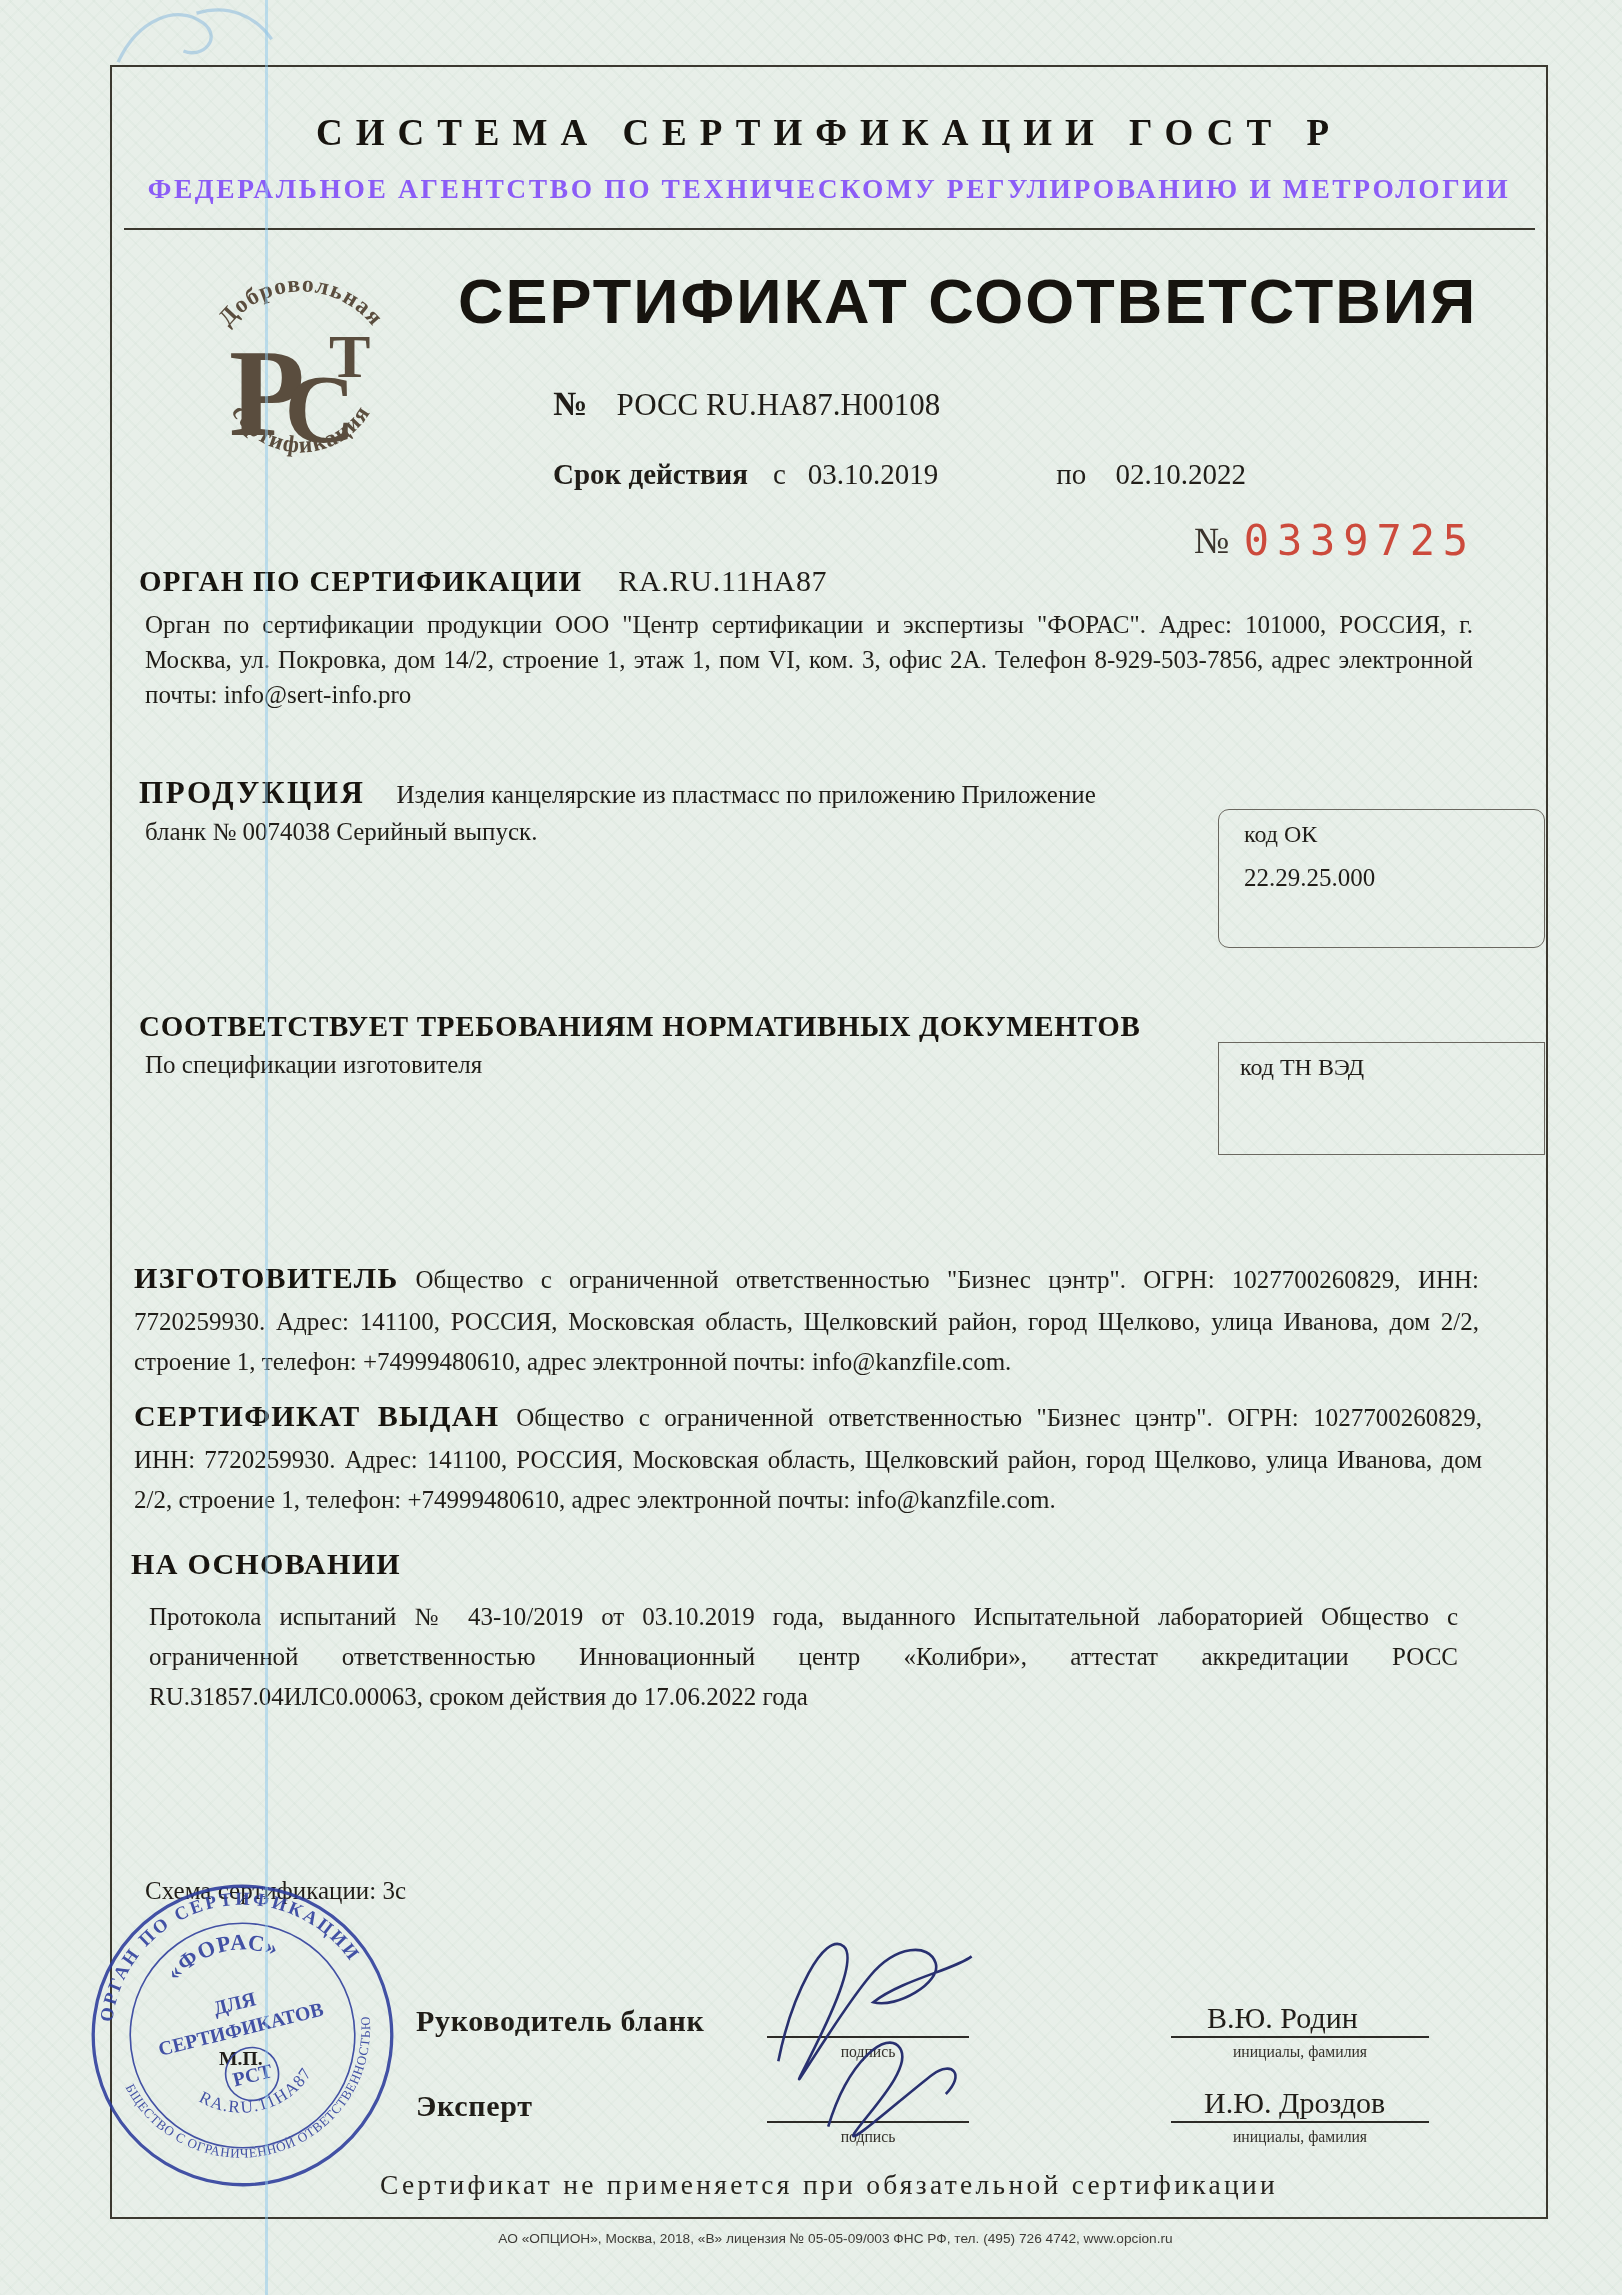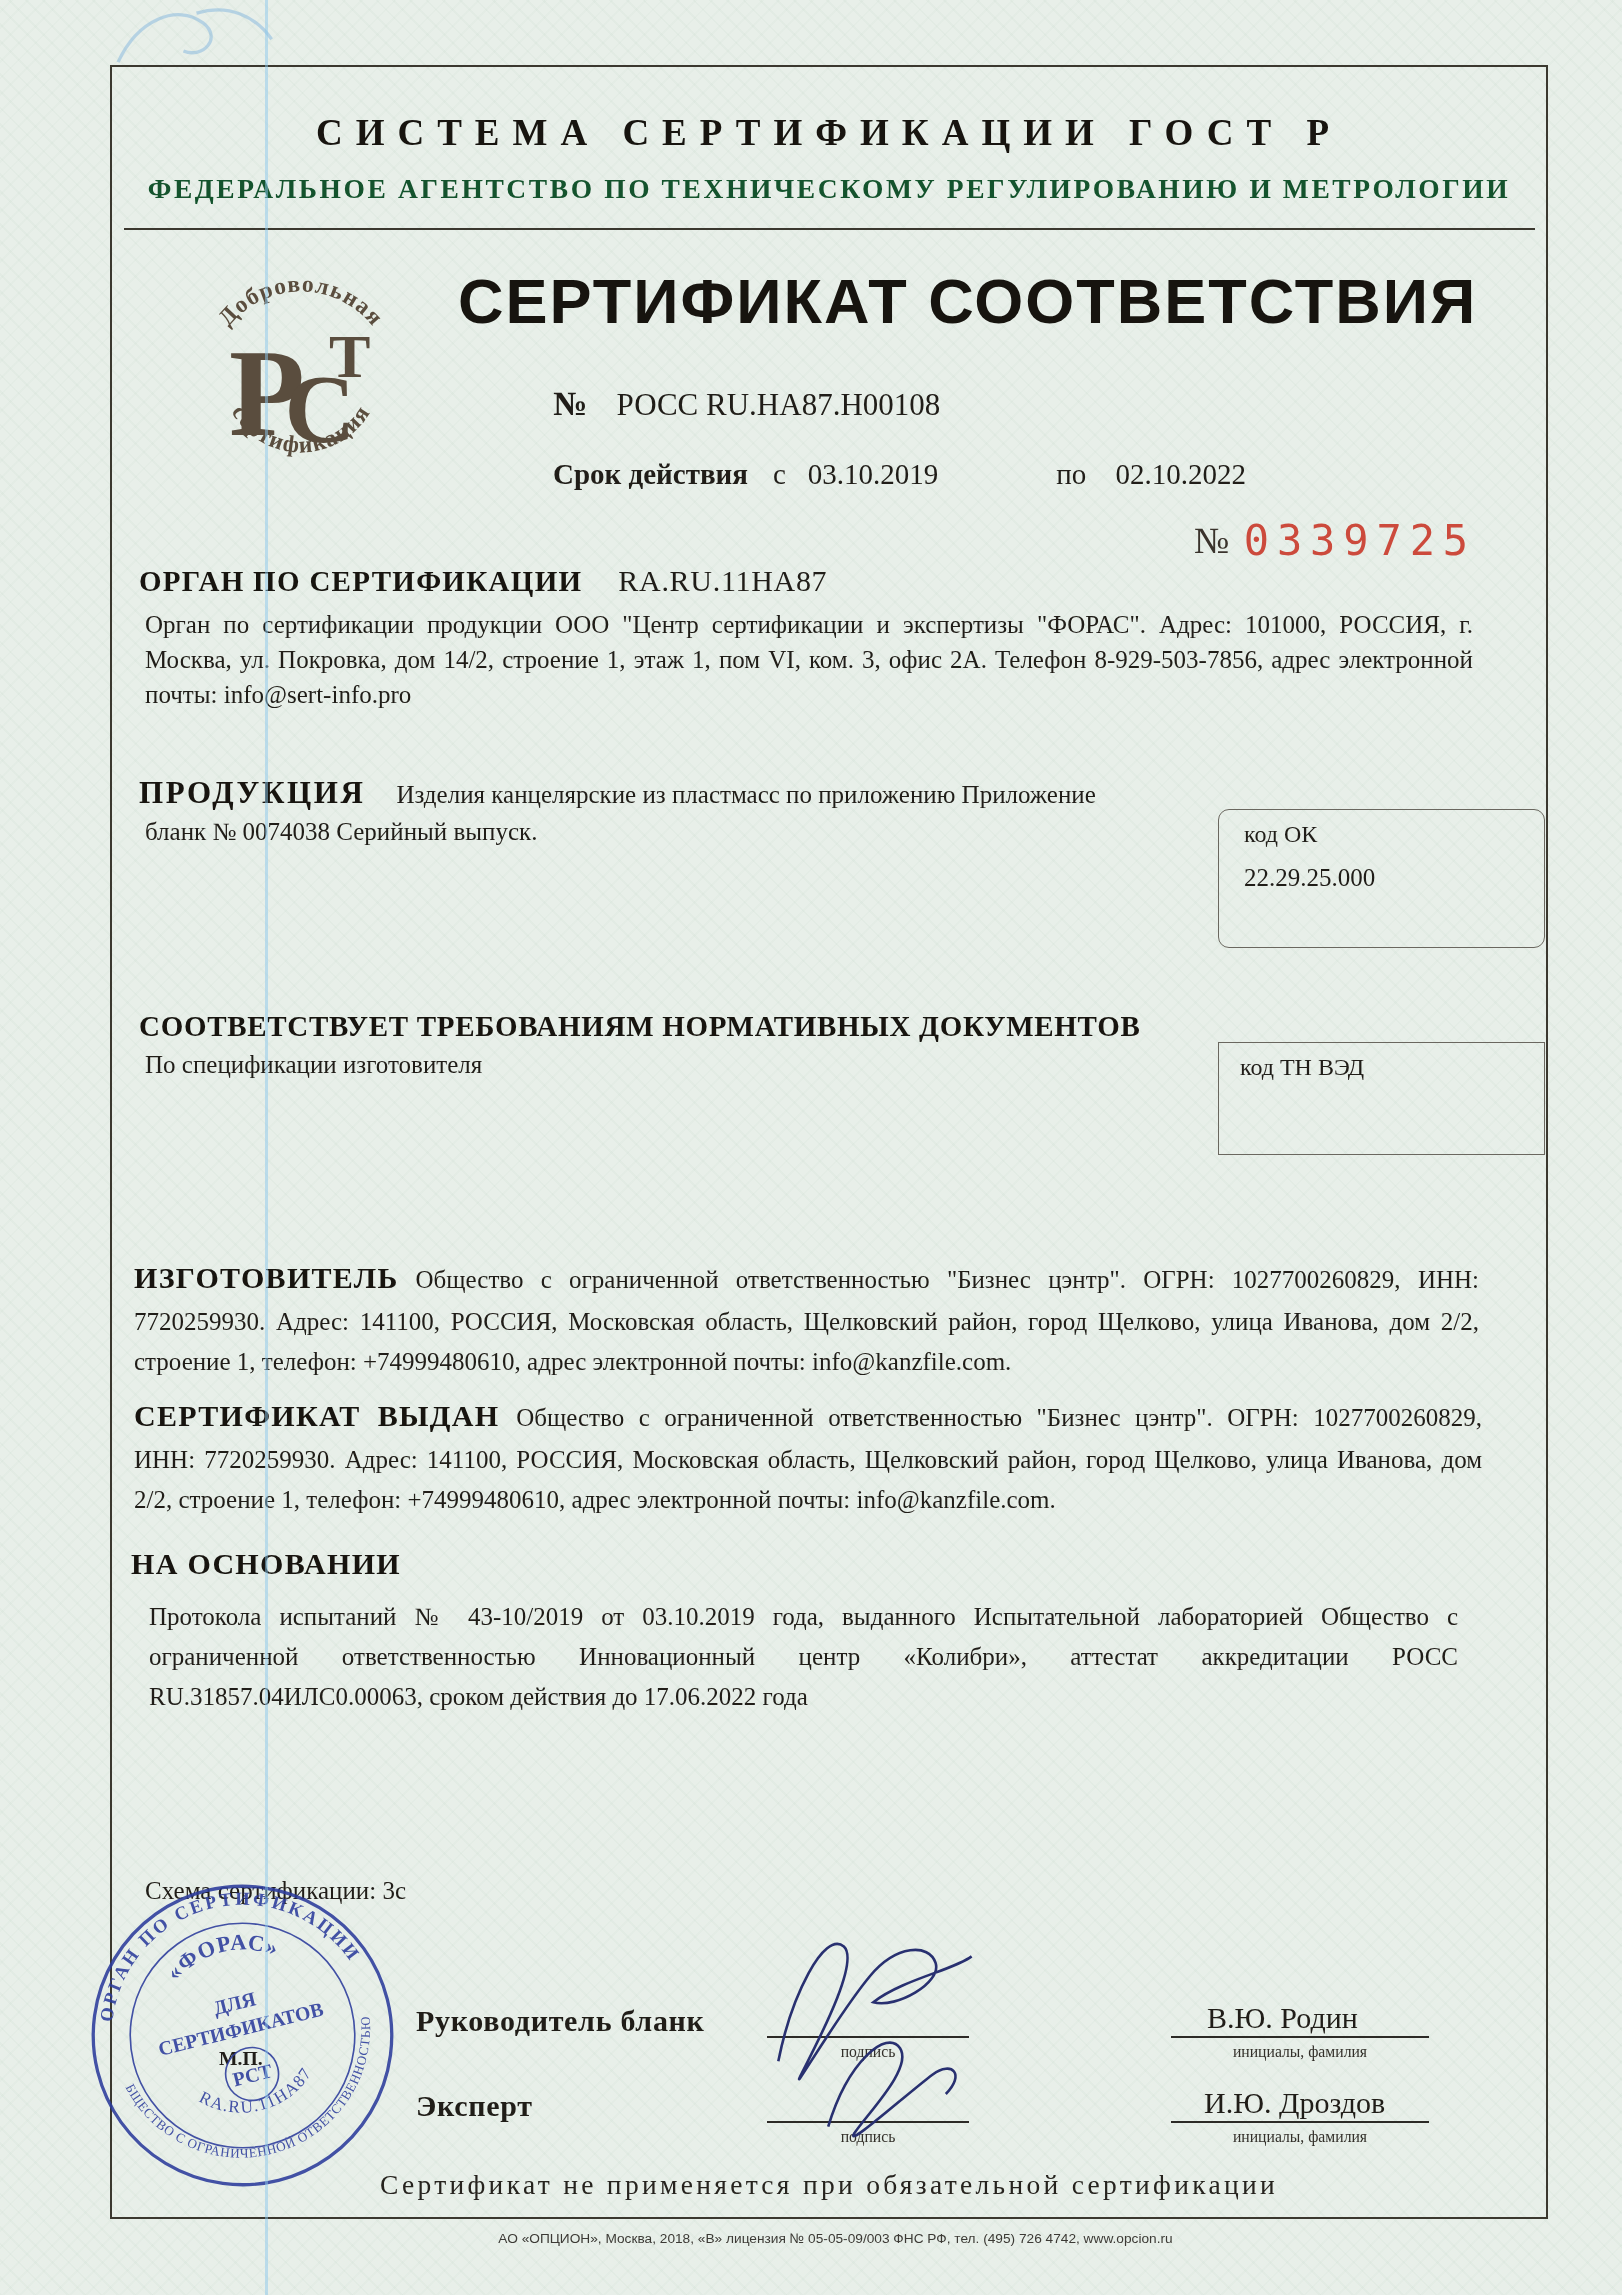--- a/index.html
+++ b/index.html
@@ -8,21 +8,21 @@
   .page::before { content:""; position:absolute; inset:0;
     background:
       repeating-linear-gradient(45deg, rgba(150,185,160,0.07) 0 2px, transparent 2px 11.8px),
       repeating-linear-gradient(-45deg, rgba(150,185,160,0.05) 0 2px, transparent 2px 11.8px);
     pointer-events:none; }
   .abs { position:absolute; }
   .frame { position:absolute; left:110px; top:65px; width:1438px; height:2154px; border:2.6px solid #3b382f; }
   .fold-line { position:absolute; left:265px; top:0; width:3.3px; height:2295px; background:rgba(140,200,235,0.5); z-index:6; }
 
   .sys-title { left:110px; top:111px; width:1438px; text-align:center; font-size:37px; font-weight:bold; letter-spacing:13px; color:#17140f; }
-  .agency-title { left:110px; top:173px; width:1438px; text-align:center; font-size:27.5px; font-weight:bold; letter-spacing:2.6px; color:#14532d; }
+  .agency-title { left:110px; top:173px; width:1438px; text-align:center; font-size:27.5px; font-weight:bold; letter-spacing:2.6px; color:#8b5cf6; }
   .head-rule { left:124px; top:228px; width:1411px; height:2px; background:#3b382f; }
 
   .doc-title { left:458px; top:265px; font-family:"Liberation Sans", sans-serif; font-size:63px; font-weight:bold; letter-spacing:2px; color:#17140f; white-space:nowrap; }
 
   .reg-line { left:553px; top:385px; font-size:31px; white-space:nowrap; }
   .reg-line .no-sign { font-size:34px; font-weight:bold; }
   .reg-line .reg-val { margin-left:29.4px; }
 
   .validity-line { left:553px; top:458px; font-size:29px; white-space:nowrap; }
   .validity-line .v-label { font-weight:bold; }

